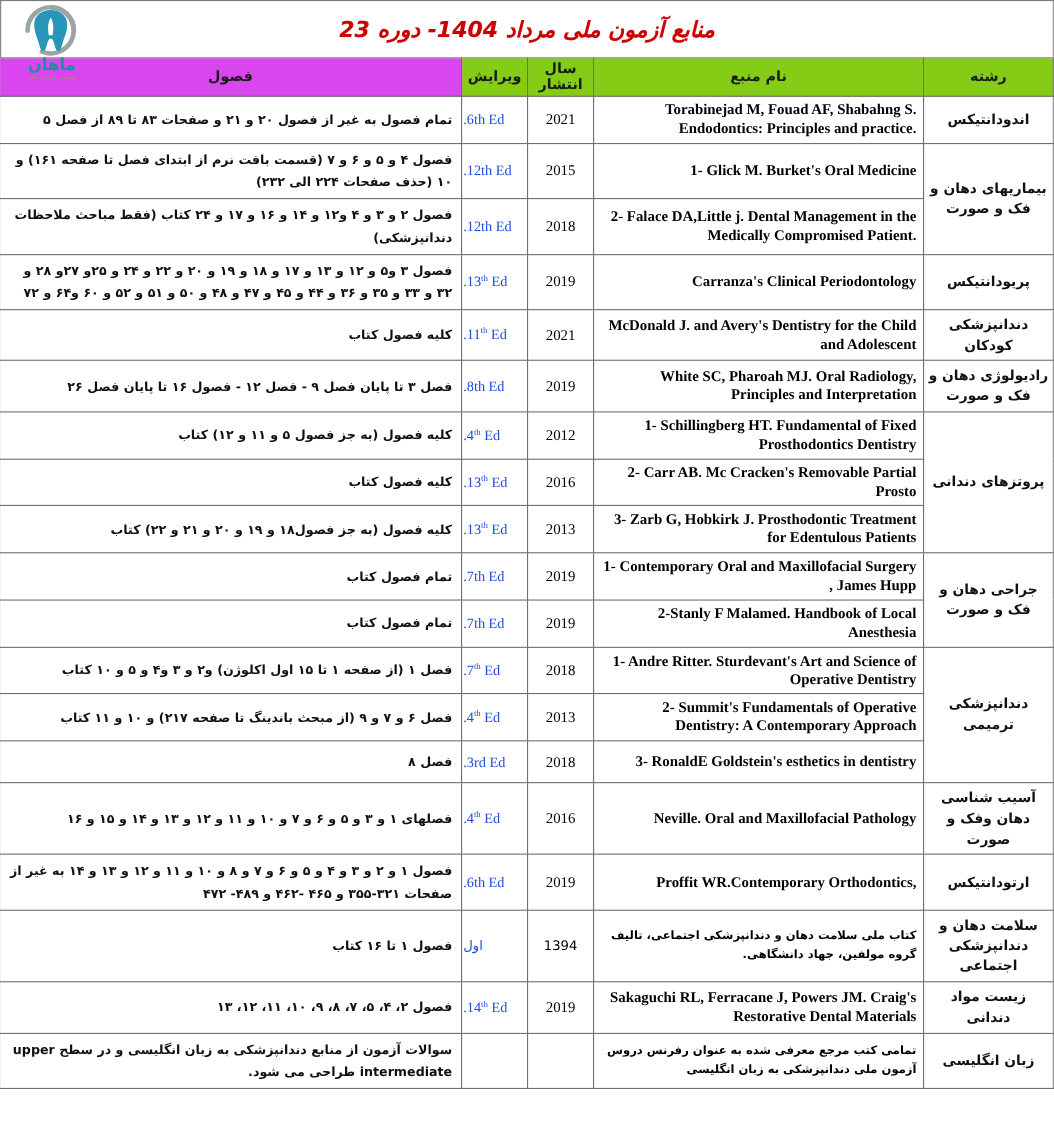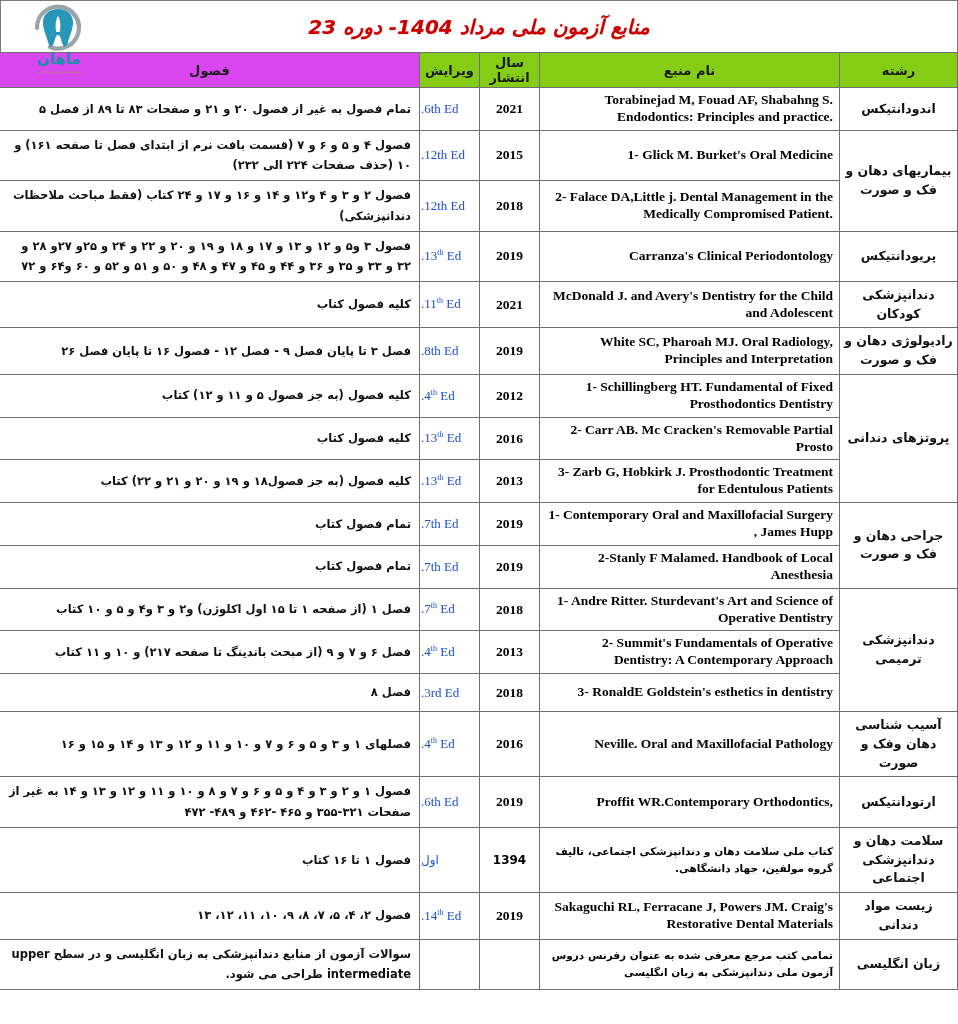--- a/index.html
+++ b/index.html
@@ -37,21 +37,21 @@
     font-style:italic;
     letter-spacing:0.3px;
     white-space:nowrap;
     direction:rtl;
     text-shadow:0 0 1px rgba(204,0,0,0.35);
   }
 
   
   .logo-wrap{
     position:absolute;
-    left:16px;
+    left:4px;
     top:2px;
     width:86px;
     height:72px;
     z-index:5;
     pointer-events:none;
   }
   .logo-mark{
     position:absolute;
     left:14px;
     top:0;
@@ -137,21 +137,21 @@
     text-align:right;
     font-family:"DejaVu Sans","Liberation Sans",sans-serif;
     font-size:10.5px;
     font-weight:bold;
     line-height:1.6;
   }
   td.year{
     text-align:center;
     font-family:"Liberation Serif","DejaVu Serif",serif;
     font-size:13.5px;
-    font-weight:bold;
+    font-weight:normal;
     color:#000;
   }
   td.year.fa{
     font-family:"DejaVu Sans","Liberation Sans",sans-serif;
     font-size:12px;
   }
   td.edition{
     text-align:left;
     font-family:"Liberation Serif","DejaVu Serif",serif;
     font-size:13px;

